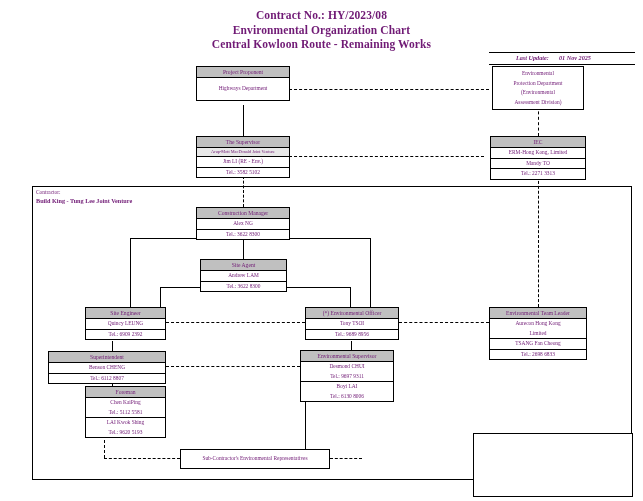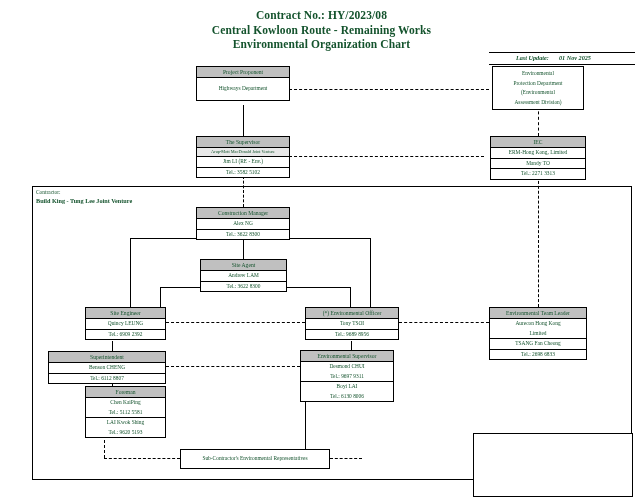--- a/index.html
+++ b/index.html
@@ -6,21 +6,21 @@
     margin: 0;
     padding: 0;
     background: #ffffff;
   }
   #page {
     position: relative;
     width: 643px;
     height: 501px;
     background: #ffffff;
     font-family: "Liberation Serif", serif;
-    color: #14532d;
+    color: #701a75;
     overflow: hidden;
   }
 
   
   .title-block {
     position: absolute;
     left: 0;
     top: 8px;
     width: 643px;
     text-align: center;
@@ -187,22 +187,22 @@
   #legend-row-3 { left: 484px; top: 470px; width: 145px; }
   #legend-note-text { font-size: 5.2px; line-height: 7.3px; }
 </style>
 </head>
 <body>
 
 <div id="page">
 
   <div class="title-block">
     <div class="title-line">Contract No.: HY/2023/08</div>
+    <div class="title-line">Environmental Organization Chart</div>
     <div class="title-line">Central Kowloon Route - Remaining Works</div>
-    <div class="title-line">Environmental Organization Chart</div>
   </div>
 
   <div class="hdr-rule" id="hdr-rule-top"></div>
   <div class="hdr-rule" id="hdr-rule-bot"></div>
   <div class="last-update" id="last-update-label">Last Update:</div>
   <div class="last-update" id="last-update-value">01 Nov 2025</div>
 
   <div id="contractor-frame"></div>
   <div id="contractor-label">Contractor:</div>
   <div id="contractor-name">Build King - Tung Lee Joint Venture</div>

